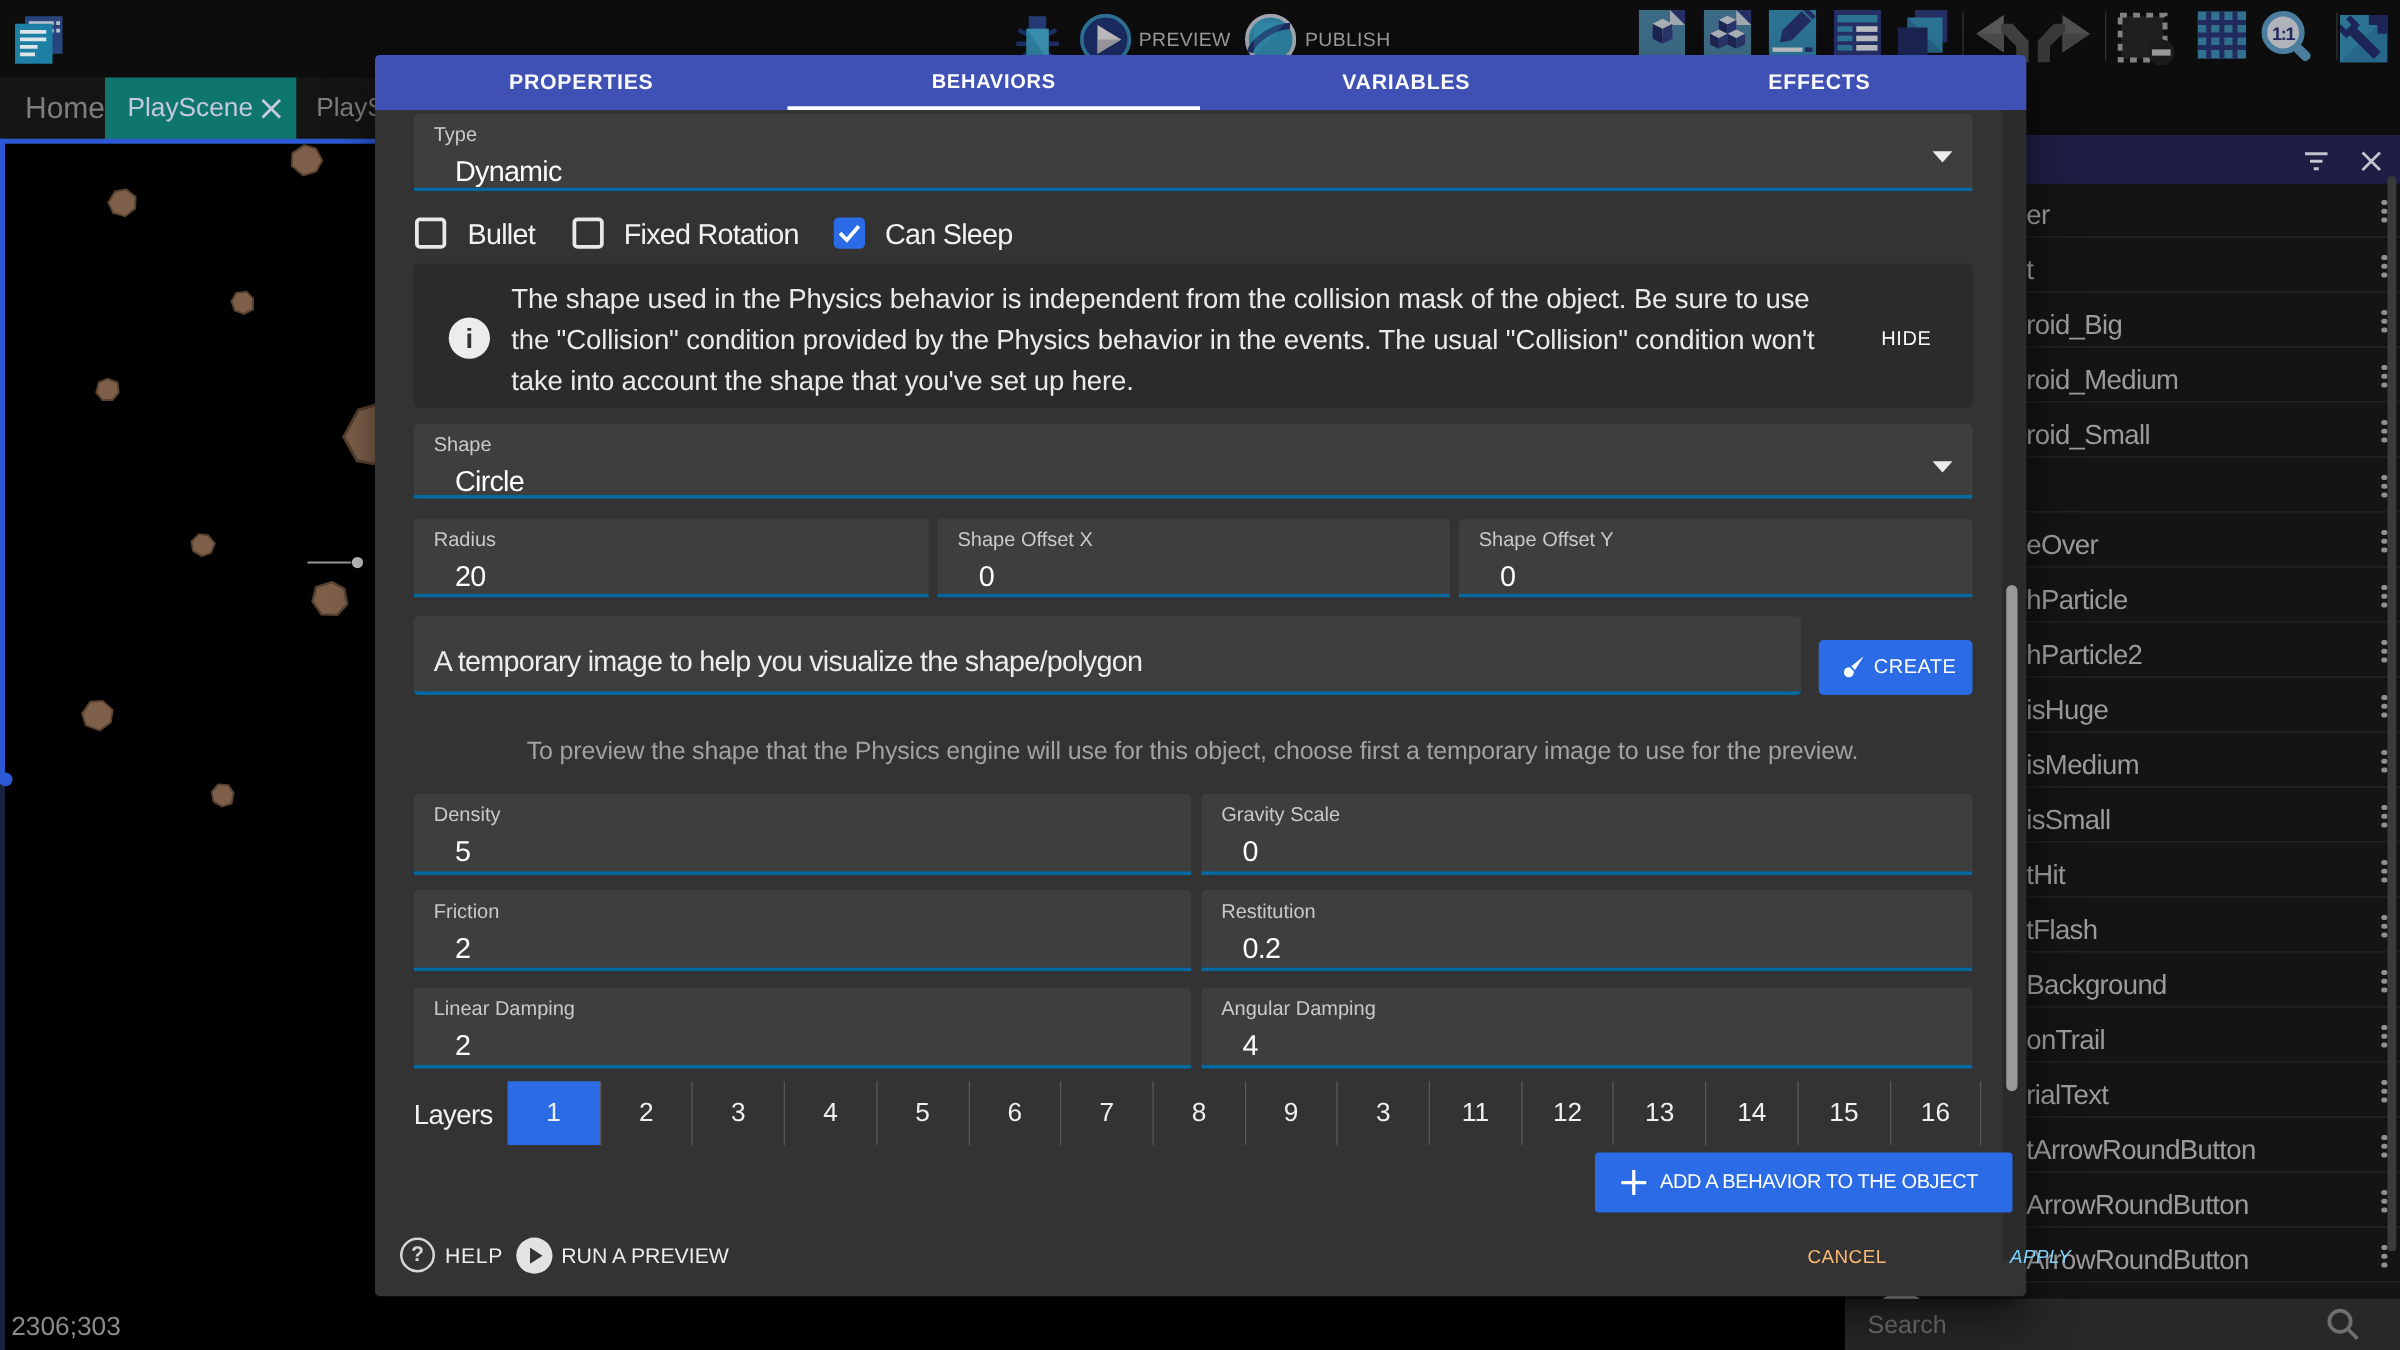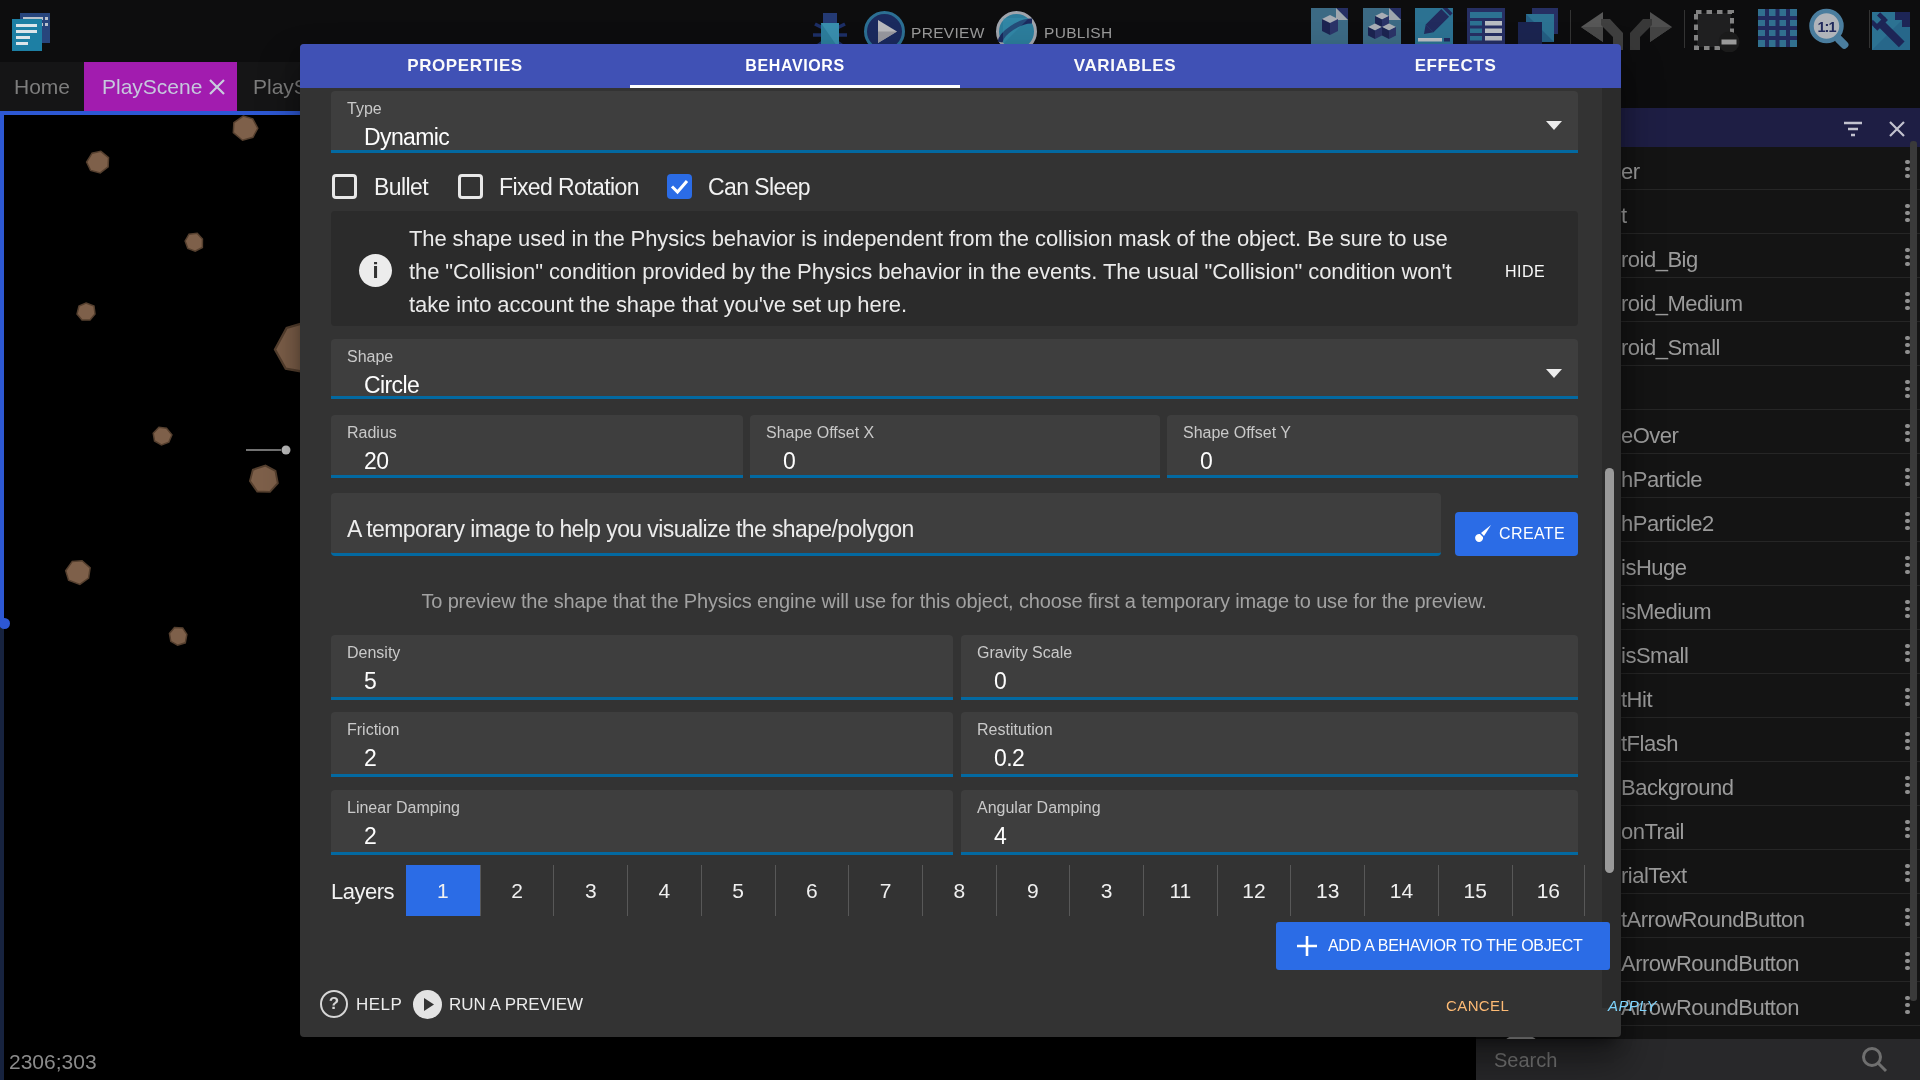--- a/index.html
+++ b/index.html
@@ -162,22 +162,22 @@
     <polygon points="23,0 38,0 38,15 30,15 30,8 23,8" fill="#1d2556"></polygon>
     <g transform="rotate(-45 11 13)" fill="#1d2556">
       <rect x="3" y="8" width="15" height="5"></rect>
       <rect x="3" y="2" width="4.5" height="8"></rect>
       <rect x="13.5" y="2" width="4.5" height="8"></rect>
       <rect x="6.5" y="12" width="8" height="28"></rect>
     </g>
   </svg>
 
   <div class="abs" style="left:0;top:62px;width:1476px;height:50px;background:#151516;"></div>
-  <div class="abs" style="left:0;top:62px;width:84px;height:50px;text-align:center;line-height:50px;font-size:21px;color:#7d7d7d;">Home</div>
-  <div class="abs" style="left:84px;top:62px;width:153px;height:50px;background:#a21caf;">
+  <div class="abs" style="left:0;top:62px;width:84px;height:50px;text-align:right;line-height:50px;font-size:24px;color:#7d7d7d;">Home</div>
+  <div class="abs" style="left:84px;top:62px;width:153px;height:50px;background:#0f766e;">
     <span style="position:absolute;left:18px;top:13px;font-size:21px;color:#c6c9dd;">PlayScene</span>
     <svg style="position:absolute;left:124px;top:16px" width="18" height="18" viewBox="0 0 18 18">
       <path d="M2,2 L16,16 M16,2 L2,16" stroke="#c9ccde" stroke-width="2.2"></path>
     </svg>
   </div>
   <div class="abs" style="left:237px;top:62px;width:120px;height:50px;">
     <span style="position:absolute;left:16px;top:13px;font-size:21px;color:#7d7d7d;">PlayScen</span>
   </div>
 
   <div class="abs" style="left:0;top:112px;width:1476px;height:968px;background:#000;"></div>

